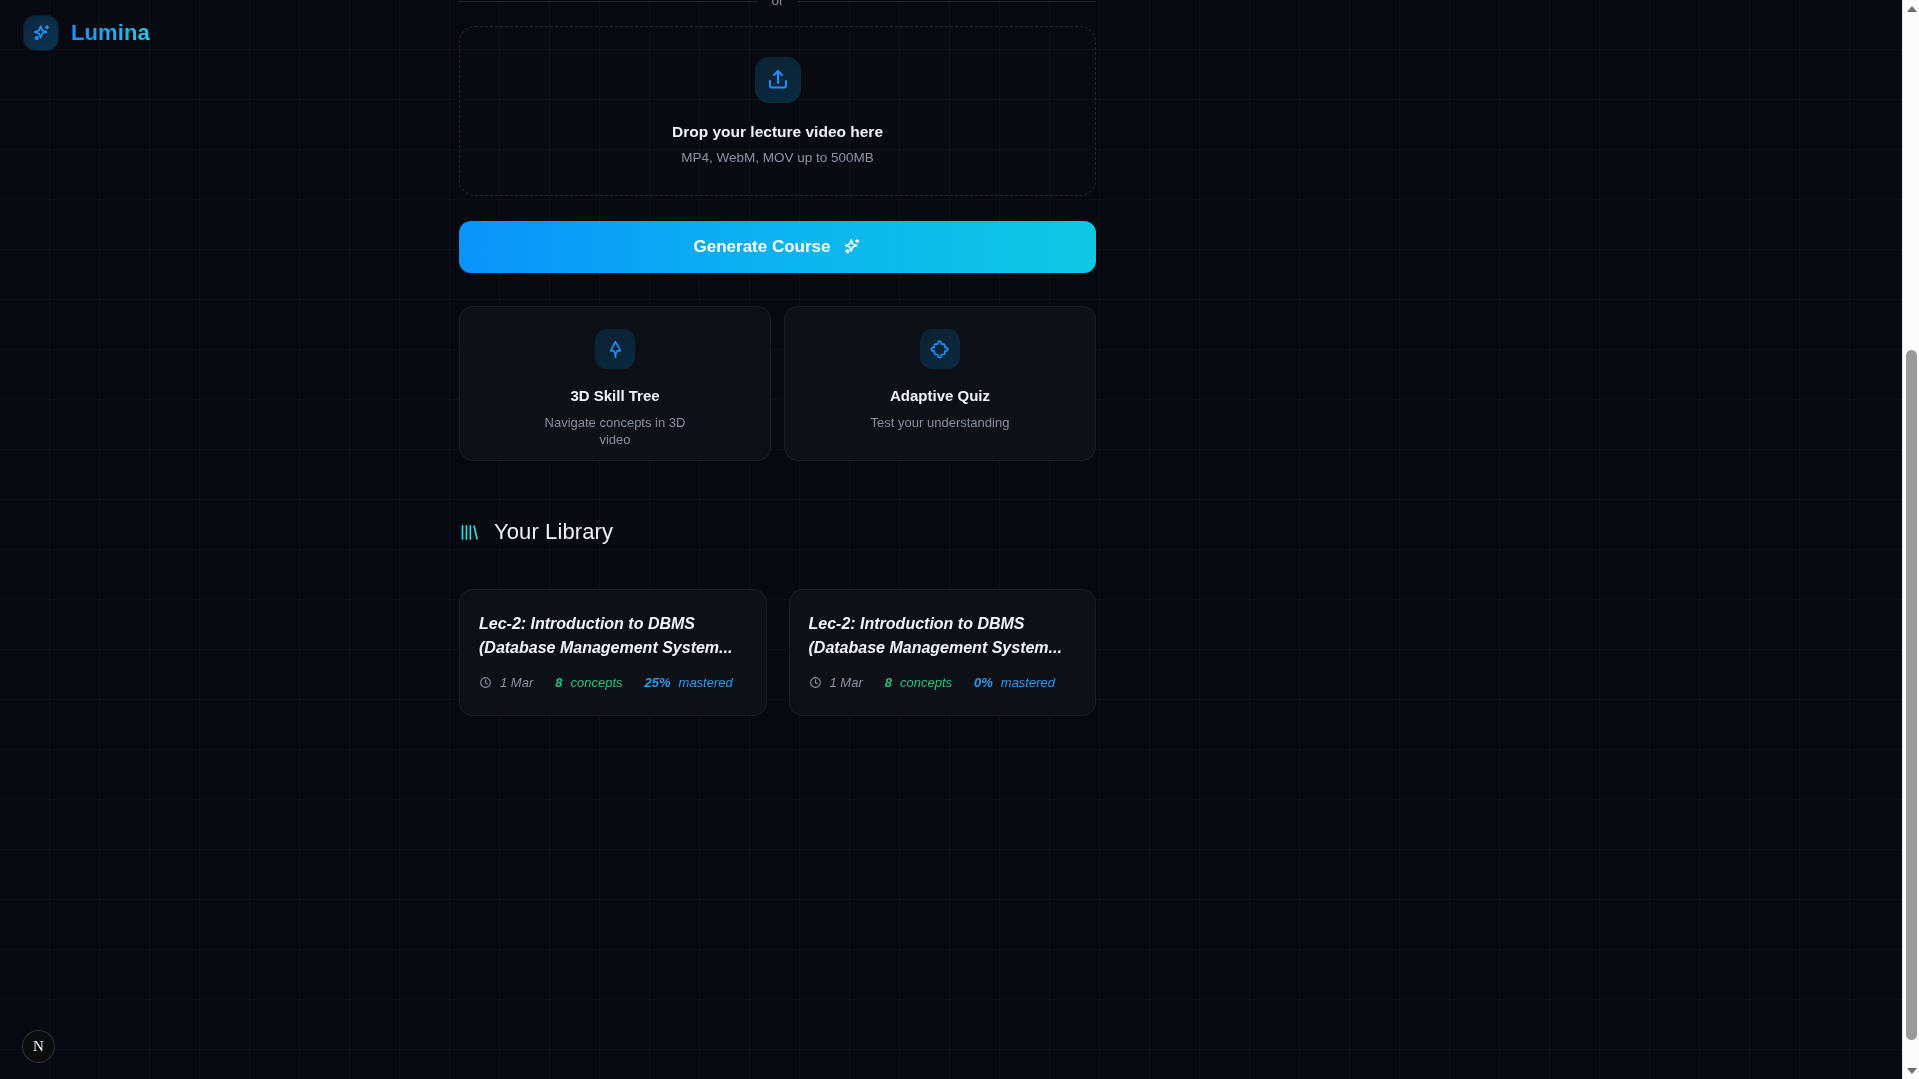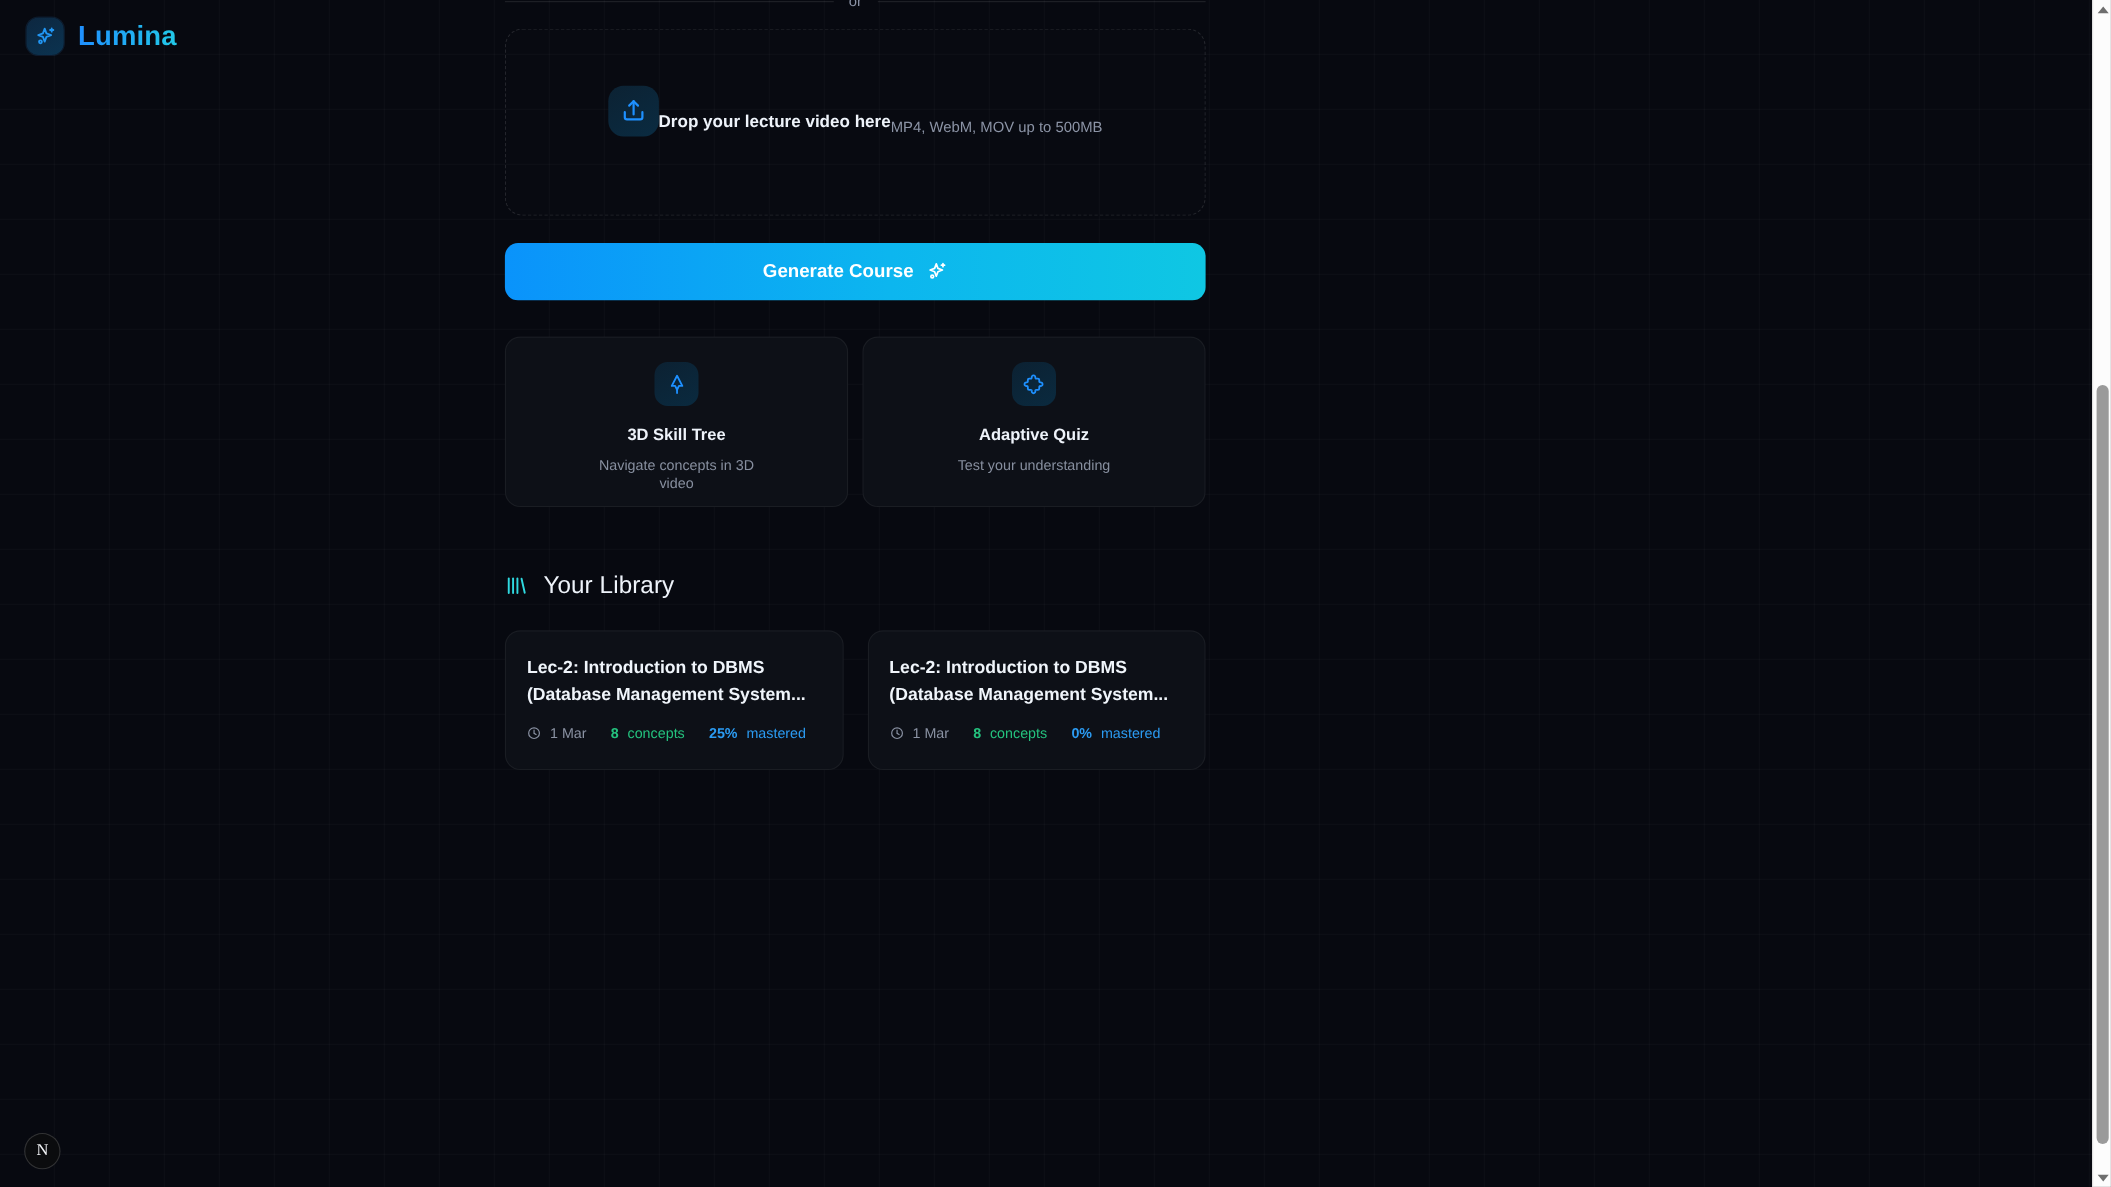--- a/index.html
+++ b/index.html
@@ -28,21 +28,21 @@
     position:absolute; left:24px; top:16px;
     display:flex; align-items:center; gap:13px;
   }
   #brand-mark {
     width:34px; height:34px; border-radius:11px;
     background:linear-gradient(150deg,#0d2740,#0b3350);
     display:flex; align-items:center; justify-content:center;
     box-shadow:0 0 0 1px rgba(56,160,255,0.12);
   }
   #brand-name {
-    font-size:25px; font-weight:700; letter-spacing:.1px;
+    font-size:22px; font-weight:700; letter-spacing:.1px;
     background:linear-gradient(92deg,#1f8fff 0%,#22c9e8 100%);
     -webkit-background-clip:text; background-clip:text;
     -webkit-text-fill-color:transparent; color:#1f9cff;
   }
 
   
   #col {
     position:absolute; left:459px; top:0; width:637px;
   }
 
@@ -53,21 +53,21 @@
   }
   #divider .rule { flex:1; height:1px; background:rgba(255,255,255,0.10); }
   #divider-label { font-size:13.5px; color:#8b93a6; line-height:1; }
 
   
   #dropzone {
     margin-top:7px;
     height:170px;
     border:1px dashed rgba(255,255,255,0.115);
     border-radius:16px;
-    display:flex; flex-direction:row; align-items:center; justify-content:center;
+    display:flex; flex-direction:column; align-items:center; justify-content:center;
     background:rgba(255,255,255,0.008);
   }
   #dropzone-icon {
     width:46px; height:46px; border-radius:14px;
     background:linear-gradient(150deg,#0c2233,#0a2b41);
     display:flex; align-items:center; justify-content:center;
     margin-bottom:20px;
   }
   #dropzone-title { font-size:15.5px; font-weight:700; color:#eef3fa; }
   #dropzone-sub { font-size:13.5px; color:#8c94a6; margin-top:9px; }
@@ -103,21 +103,21 @@
     font-size:13px; color:#878f9f; margin-top:11px;
     text-align:center; line-height:1.28; max-width:160px;
   }
 
   
   #library-header {
     display:flex; align-items:center; gap:14px; margin-top:58px;
   }
   #library-title { font-size:22px; font-weight:400; color:#eef3fa; letter-spacing:.1px; }
 
-  #library-grid { display:flex; gap:22px; margin-top:28px; }
+  #library-grid { display:flex; gap:22px; margin-top:44px;font-style:italic; }
   .library-card {
     flex:1; height:127px; border-radius:14px;
     background:#0d1017;
     border:1px solid rgba(255,255,255,0.055);
     padding:22px 19px 0 19px; cursor:pointer;
   }
   .library-card-title {
     font-size:16px; font-weight:700; color:#f0f5fb; line-height:1.52;
     display:-webkit-box; -webkit-line-clamp:2; -webkit-box-orient:vertical;
     overflow:hidden;

